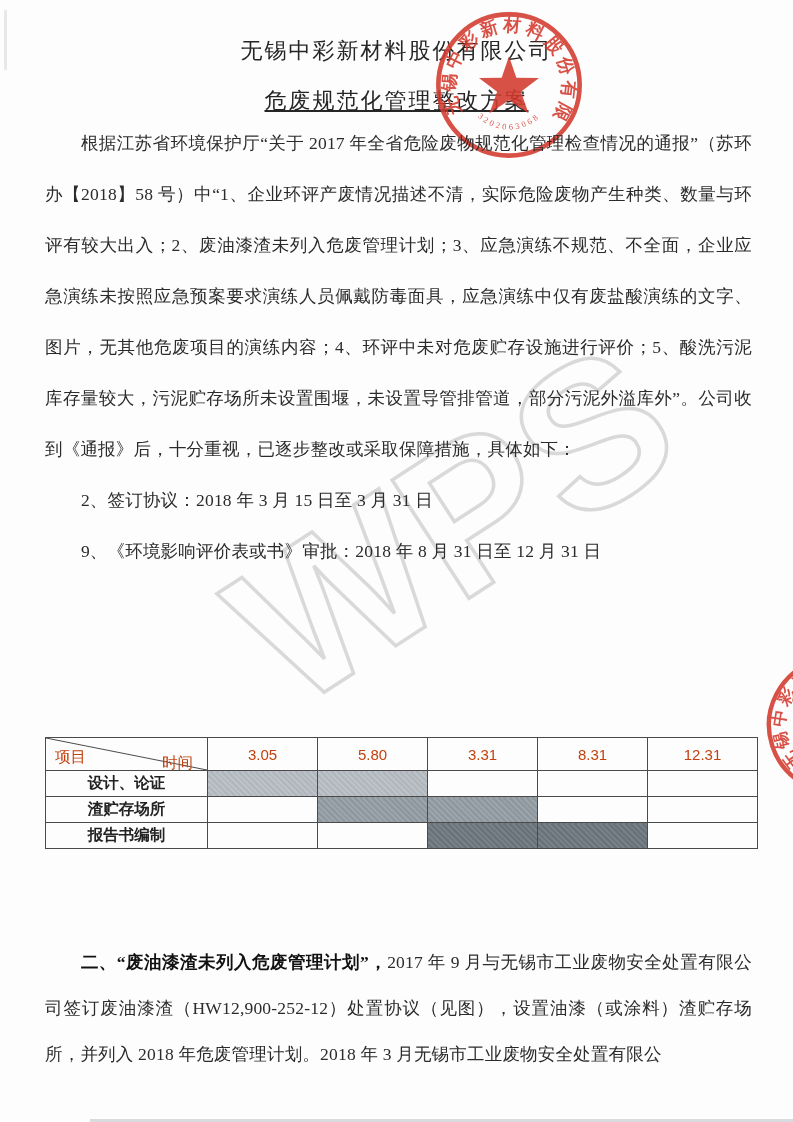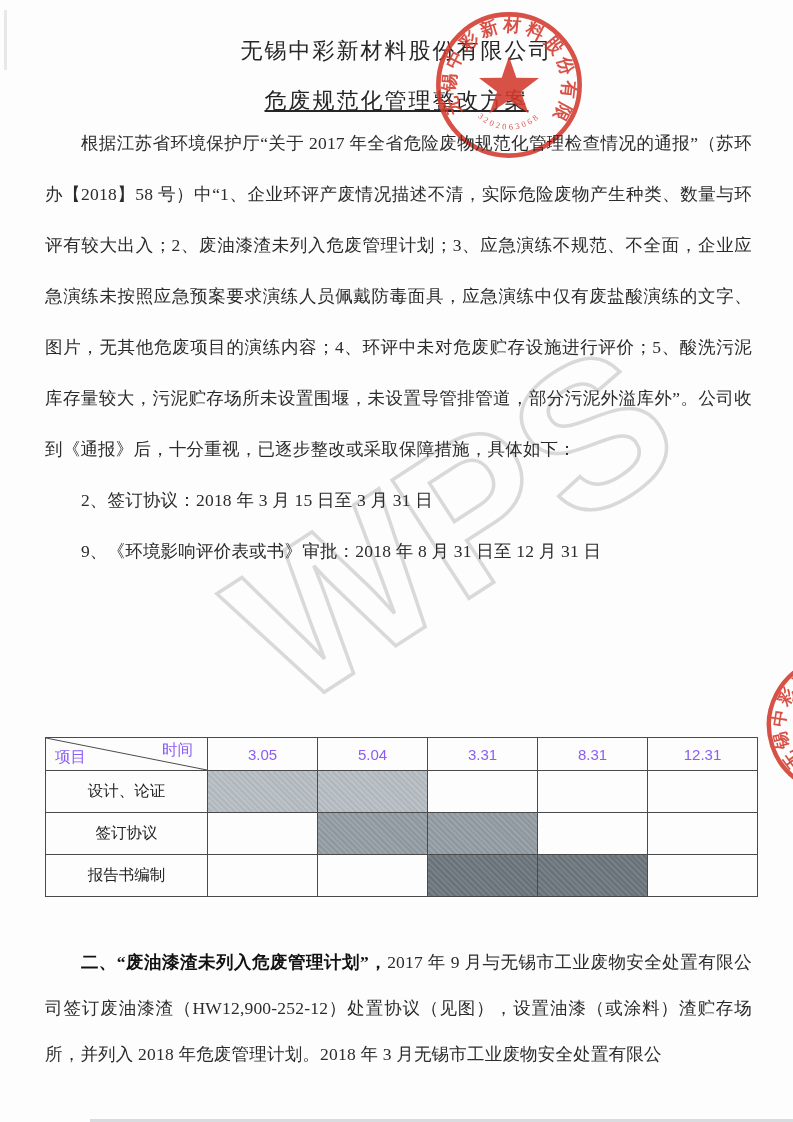--- a/index.html
+++ b/index.html
@@ -26,30 +26,30 @@
   .block1{top:118px;}
   .block3{top:939px;line-height:46px;}
   .para{margin:0;text-indent:2.05em;}
   .para b{color:#111;}
   .list-item{margin:0;padding-left:2.05em;}
   
   .gantt{position:absolute;left:45px;top:737px;border-collapse:collapse;
     table-layout:fixed;width:713px;}
   .gantt th,.gantt td{border:1px solid #4a4a4a;padding:0;}
   .gantt thead th{height:32px;font-size:15px;font-weight:normal;
-    font-family:"Liberation Sans","DejaVu Sans",sans-serif;color:#8b5cf6;}
-  .gantt tbody tr{height:42px;}
+    font-family:"Liberation Sans","DejaVu Sans",sans-serif;color:#c2410c;}
+  .gantt tbody tr{height:26px;font-weight:bold;}
   .gantt td.rowlabel{font-size:15.5px;text-align:center;color:#222;
     font-family:"Liberation Serif","DejaVu Serif",serif;}
   .gantt col.c-label{width:162px;}
   .gantt col.c-time{width:110px;}
   .corner{position:relative;}
   .corner .diag{position:absolute;left:0;top:0;width:100%;height:100%;}
   .corner .cl{position:absolute;left:9px;bottom:2px;font-size:15.5px;}
-  .corner .cr{position:absolute;right:14px;top:2px;font-size:15.5px;}
+  .corner .cr{position:absolute;right:14px;top:15px;font-size:15.5px;}
   .gantt td.filled{
     background-image:repeating-linear-gradient(45deg,rgba(255,255,255,.10) 0 2px,rgba(0,0,0,.05) 2px 4px);
   }
   
   .scan-bottom{position:absolute;left:90px;right:0;bottom:0;height:3px;
     background:#c9cdd0;opacity:.7;}
   .scan-left{position:absolute;left:4px;top:10px;width:3px;height:60px;
     background:#d8dbdd;opacity:.6;}
 </style>
 </head>
@@ -95,37 +95,37 @@
     <thead>
       <tr>
         <th class="corner">
           <svg class="diag" viewBox="0 0 162 32" preserveAspectRatio="none">
             <line x1="0" y1="0" x2="162" y2="32" stroke="#4a4a4a" stroke-width="1"></line>
           </svg>
           <span class="cl">项目</span>
           <span class="cr">时间</span>
         </th>
       <th>3.05</th>
-          <th>5.04</th>
+          <th>5.80</th>
           <th>3.31</th>
           <th>8.31</th>
           <th>12.31</th>
         </tr>
     </thead>
     <tbody>
         <tr>
           <td class="rowlabel">设计、论证</td>
           <td class="filled" style="background-color: rgb(183, 190, 196);"></td>
           <td class="filled" style="background-color: rgb(183, 190, 196);"></td>
           <td></td>
           <td></td>
           <td></td>
         </tr>
         <tr>
-          <td class="rowlabel">签订协议</td>
+          <td class="rowlabel">渣贮存场所</td>
           <td></td>
           <td class="filled" style="background-color: rgb(147, 157, 163);"></td>
           <td class="filled" style="background-color: rgb(147, 157, 163);"></td>
           <td></td>
           <td></td>
         </tr>
         <tr>
           <td class="rowlabel">报告书编制</td>
           <td></td>
           <td></td>

